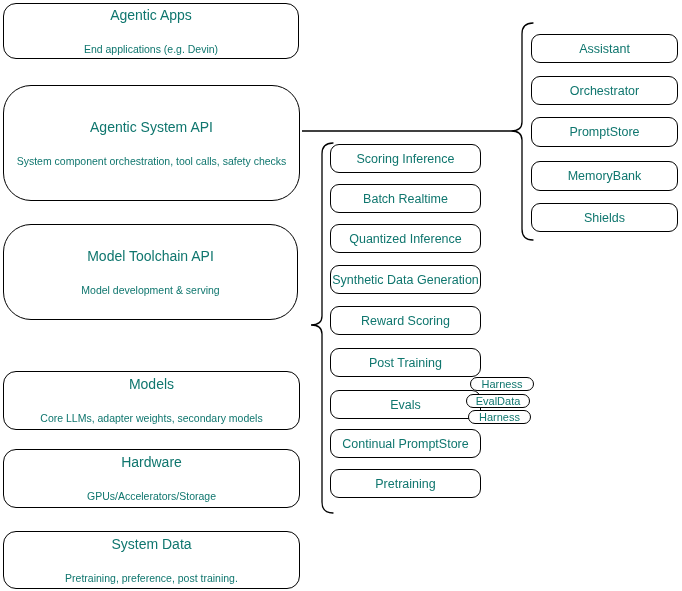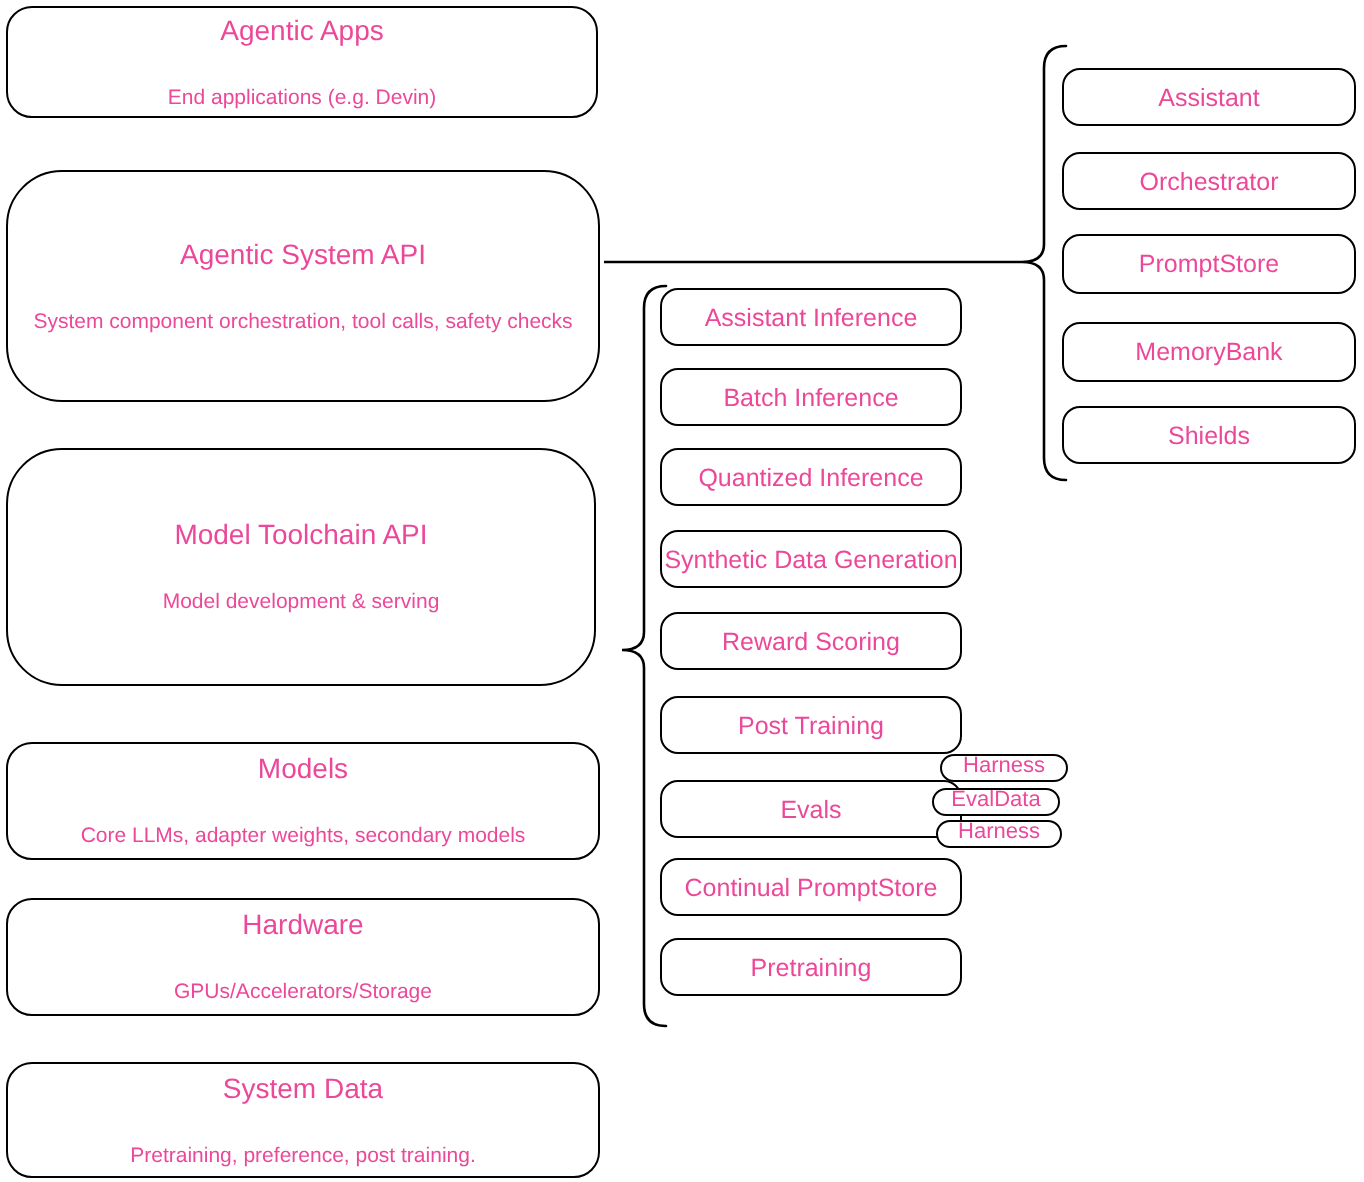--- a/index.html
+++ b/index.html
@@ -1,38 +1,38 @@
 <!DOCTYPE html>
 <html><head>
 <meta charset="utf-8">
 <style>
   html,body { margin:0; padding:0; background:#ffffff; }
   .canvas {
     position:relative; width:682px; height:591px; background:#ffffff;
-    font-family:"Liberation Sans", sans-serif; color:#ec4899; overflow:hidden;
+    font-family:"Liberation Sans", sans-serif; color:#0f766e; overflow:hidden;
   }
   .connectors { position:absolute; left:0; top:0; z-index:1; }
   .lbox {
     position:absolute; box-sizing:border-box; background:#fff;
     border:1.3px solid #000; z-index:2;
     display:flex; flex-direction:column; align-items:center; justify-content:center;
     text-align:center;
   }
   .title { font-size:14px; line-height:17px; }
   .sub { font-size:10.5px; line-height:13px; margin-top:19px; }
   .mbox, .rbox {
     position:absolute; box-sizing:border-box; background:#fff;
     border:1.3px solid #000; border-radius:9px; z-index:2;
     display:flex; align-items:center; justify-content:center;
     text-align:right; font-size:12.5px; white-space:nowrap;
   }
   .pill {
     position:absolute; box-sizing:border-box; background:#fff;
     border:1.3px solid #000; border-radius:999px; z-index:3;
-    display:flex; justify-content:center;
+    display:flex; align-items:center; justify-content:center;
     font-size:11px; line-height:11px; white-space:nowrap;
   }
 </style>
 </head>
 <body>
 
 <div class="canvas">
 
   <svg class="connectors" width="682" height="591" viewBox="0 0 682 591">
 
@@ -46,45 +46,45 @@
   <div class="lbox" style="left:3px;top:3px;width:296px;height:56px;border-radius:13px">
     <div class="title">Agentic Apps</div>
     <div class="sub">End applications (e.g. Devin)</div>
   </div>
 
   <div class="lbox" style="left:3px;top:85px;width:297px;height:116px;border-radius:28px">
     <div class="title">Agentic System API</div>
     <div class="sub">System component orchestration, tool calls, safety checks</div>
   </div>
 
-  <div class="lbox" style="left:3px;top:224px;width:295px;height:119px;border-radius:28px">
+  <div class="lbox" style="left:3px;top:224px;width:295px;height:96px;border-radius:28px">
     <div class="title">Model Toolchain API</div>
     <div class="sub">Model development &amp; serving</div>
   </div>
 
   <div class="lbox" style="left:3px;top:371px;width:297px;height:59px;border-radius:13px">
     <div class="title">Models</div>
     <div class="sub">Core LLMs, adapter weights, secondary models</div>
   </div>
 
   <div class="lbox" style="left:3px;top:449px;width:297px;height:59px;border-radius:13px">
     <div class="title">Hardware</div>
     <div class="sub">GPUs/Accelerators/Storage</div>
   </div>
 
   <div class="lbox" style="left:3px;top:531px;width:297px;height:58px;border-radius:13px">
     <div class="title">System Data</div>
     <div class="sub">Pretraining, preference, post training.</div>
   </div>
 
   <div class="mbox" style="left:330px;top:144px;width:151px;height:29px">
-    <span>Assistant Inference</span>
+    <span>Scoring Inference</span>
   </div>
   <div class="mbox" style="left:330px;top:184px;width:151px;height:29px">
-    <span>Batch Inference</span>
+    <span>Batch Realtime</span>
   </div>
   <div class="mbox" style="left:330px;top:224px;width:151px;height:29px">
     <span>Quantized Inference</span>
   </div>
   <div class="mbox" style="left:330px;top:265px;width:151px;height:29px">
     <span>Synthetic Data Generation</span>
   </div>
   <div class="mbox" style="left:330px;top:306px;width:151px;height:29px">
     <span>Reward Scoring</span>
   </div>

